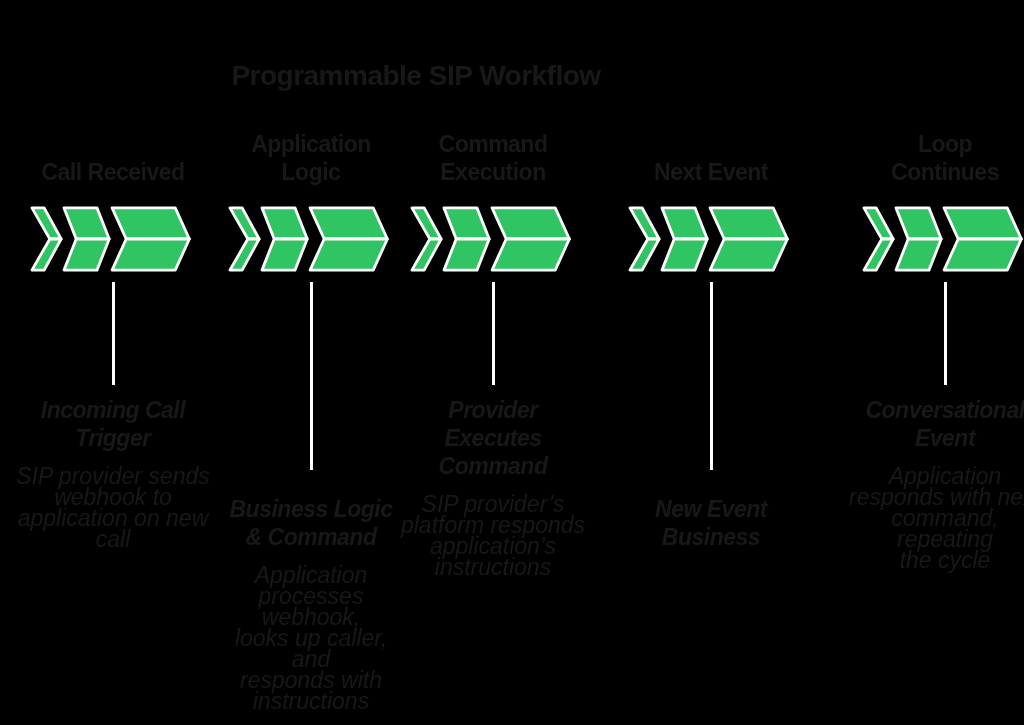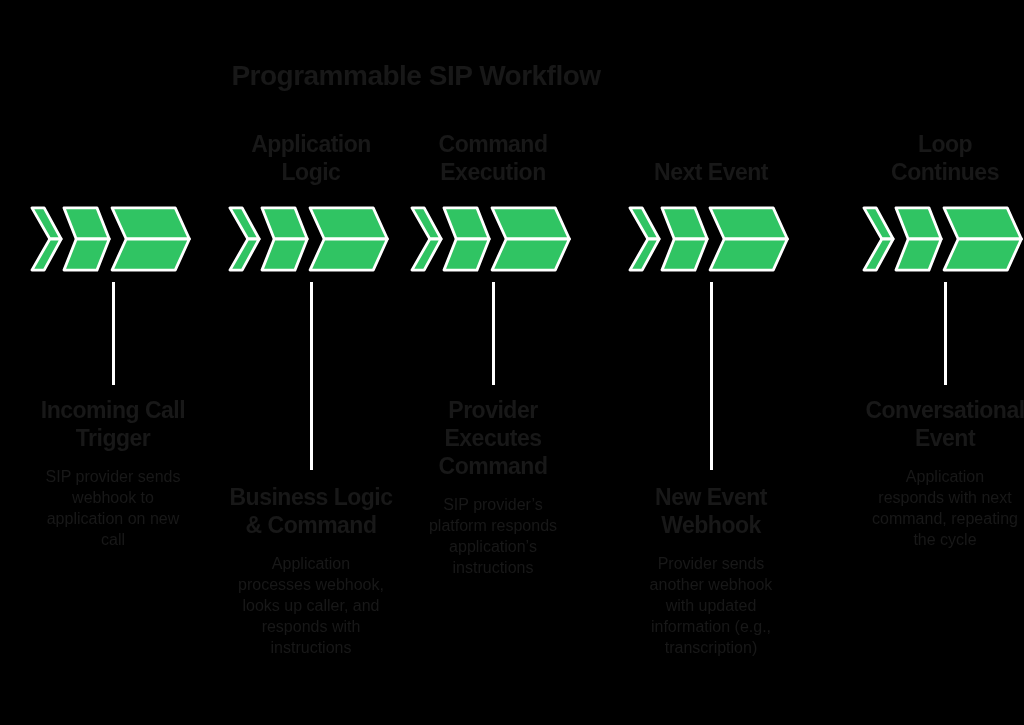--- a/index.html
+++ b/index.html
@@ -31,40 +31,41 @@
     position:absolute;top:206px;left:50%;transform:translateX(-50%);
     width:172px;height:66px;
   }
   .chev{fill:var(--green,#30C463);stroke:var(--white,#FFFFFF);stroke-width:3;stroke-linejoin:round;}
   .connector{
     position:absolute;left:50%;margin-left:-1.5px;top:282px;
     width:3px;background:var(--white,#FFFFFF);
   }
   .connector.short{height:103px;}
   .connector.long{height:188px;}
-  .desc{position:absolute;left:0;width:100%;text-align:center;color:var(--text,#181818);}
+  .desc{position:absolute;left:0;width:100%;text-align:center;color:var(--text,#181818);font-style:italic;}
   .desc.short{top:396px;}
-  .desc.long{top:483px;}
+  .desc.long{top:495px;}
   .desc-heading{
     font-size:23px;font-weight:700;line-height:28px;letter-spacing:-0.5px;
     margin:0 0 14px 0;white-space:pre-line;
   }
   .desc-body{
-    font-size:16px;font-weight:400;line-height:21px;
+    font-size:23px;font-weight:400;line-height:21px;
     margin:0 auto;white-space:pre-line;
   }
 </style>
 </head>
 <body style="--green: #30C463; --white: #FFFFFF; --text: #181818; background: rgb(0, 0, 0);">
 
 <div class="stage">
 
   <div class="page-title">Programmable SIP Workflow</div>
 
   <div class="col col1">
+    <div class="stage-label">Call Received</div>
     <svg class="arrows" viewBox="-2 -2 176 70">
       <polygon class="chev" points="0,0 13,0 31,33 19,33"></polygon>
         <polygon class="chev" points="19,33 31,33 13,66 0,66"></polygon>
       <polygon class="chev" points="34,0 69,0 82,33 47,33"></polygon>
         <polygon class="chev" points="47,33 82,33 69,66 34,66"></polygon>
       <polygon class="chev" points="85,0 152,0 167,33 100,33"></polygon>
         <polygon class="chev" points="100,33 167,33 152,66 85,66"></polygon>
     </svg>
     <div class="connector short"></div>
     <div class="desc short">
@@ -129,26 +130,21 @@
       <polygon class="chev" points="0,0 13,0 31,33 19,33"></polygon>
         <polygon class="chev" points="19,33 31,33 13,66 0,66"></polygon>
       <polygon class="chev" points="34,0 69,0 82,33 47,33"></polygon>
         <polygon class="chev" points="47,33 82,33 69,66 34,66"></polygon>
       <polygon class="chev" points="85,0 152,0 167,33 100,33"></polygon>
         <polygon class="chev" points="100,33 167,33 152,66 85,66"></polygon>
     </svg>
     <div class="connector long"></div>
     <div class="desc long">
       <div class="desc-heading">New Event
-Webhook</div>
-      <div class="desc-body">Provider sends
-another webhook
-with updated
-information (e.g.,
-transcription)</div>
+Business</div>
     </div>
   </div>
 
   <div class="col col5">
     <div class="stage-label">Loop
 Continues</div>
     <svg class="arrows" viewBox="-2 -2 176 70">
       <polygon class="chev" points="0,0 13,0 31,33 19,33"></polygon>
         <polygon class="chev" points="19,33 31,33 13,66 0,66"></polygon>
       <polygon class="chev" points="34,0 69,0 82,33 47,33"></polygon>

